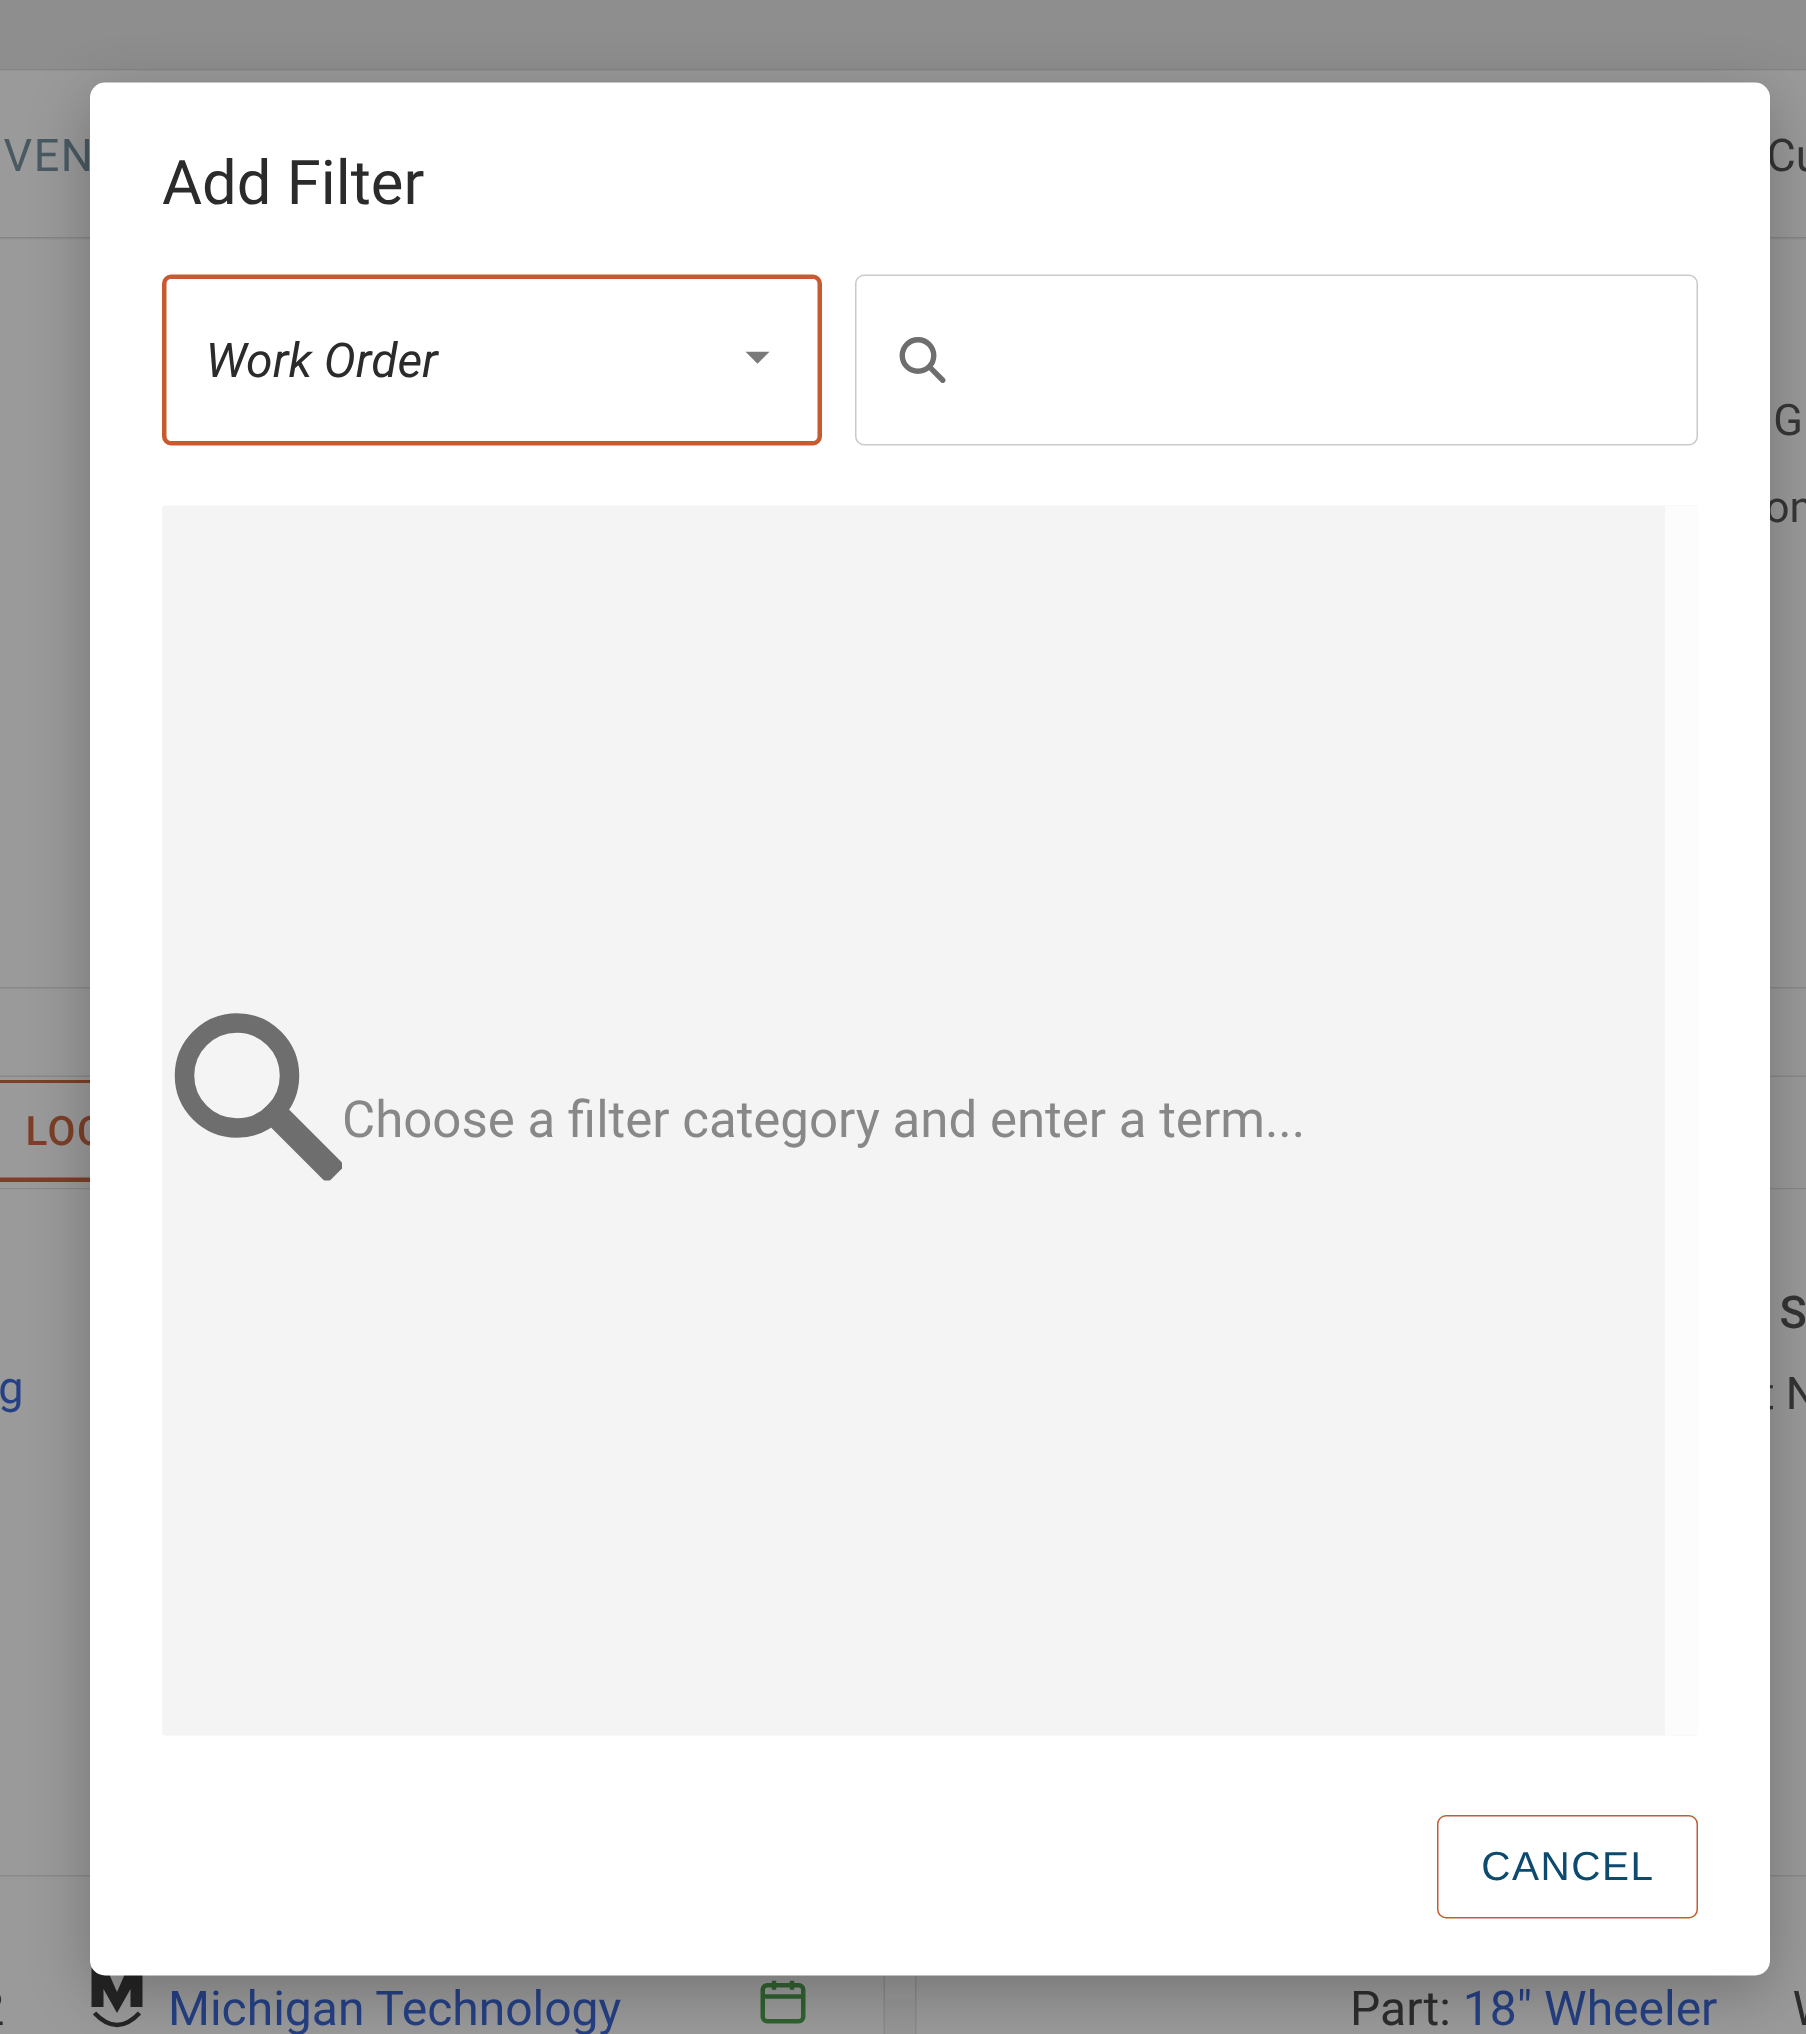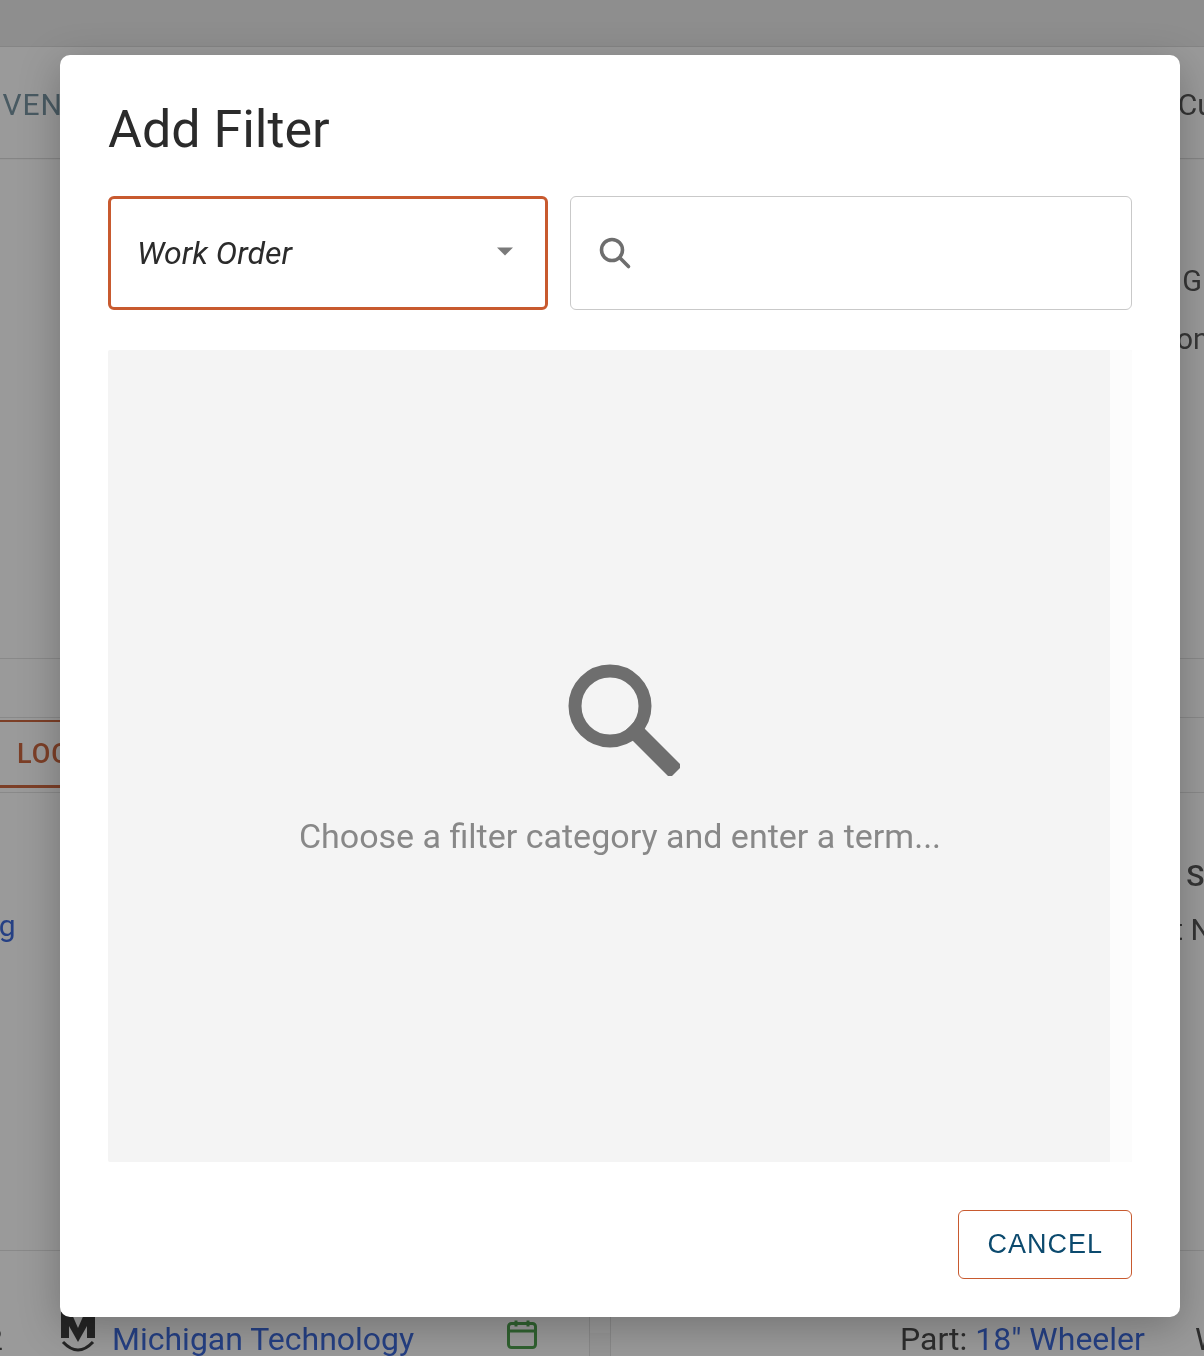--- a/index.html
+++ b/index.html
@@ -129,21 +129,21 @@
     position: absolute;
     left: 60px; top: 55px;
     width: 1120px; height: 1262px;
     background: #fff;
     border-radius: 10px;
     box-shadow: 0 10px 40px rgba(0,0,0,0.25);
     padding: 44px 48px 38px 48px;
     display: flex; flex-direction: column;
   }
   .modal-title {
-    font-size: 52px;
+    font-size: 41px;
     color: #2b2b2b;
     font-weight: 400;
     margin: 0 0 36px 0;
   }
   .modal-controls {
     display: flex; gap: 22px;
     margin-bottom: 40px;
   }
   .select-wrap {
     position: relative;
@@ -178,21 +178,21 @@
     border: none; outline: none;
     font-size: 30px; color: #333;
     width: 100%; margin-left: 14px;
     background: transparent;
   }
   .results-panel {
     background: #f4f4f4;
     border-radius: 2px;
     height: 820px;
     position: relative;
-    display: flex; flex-direction: column; align-items: center; justify-content: center;
+    display: flex; flex-direction: row; align-items: center; justify-content: flex-start;
     overflow: hidden;
   }
   .results-scrollbar {
     position: absolute; right: 0; top: 0; width: 22px; height: 100%;
     background: #fcfcfc;
   }
   .big-search-icon {
     color: #6e6e6e;
     margin-bottom: 36px;
   }

